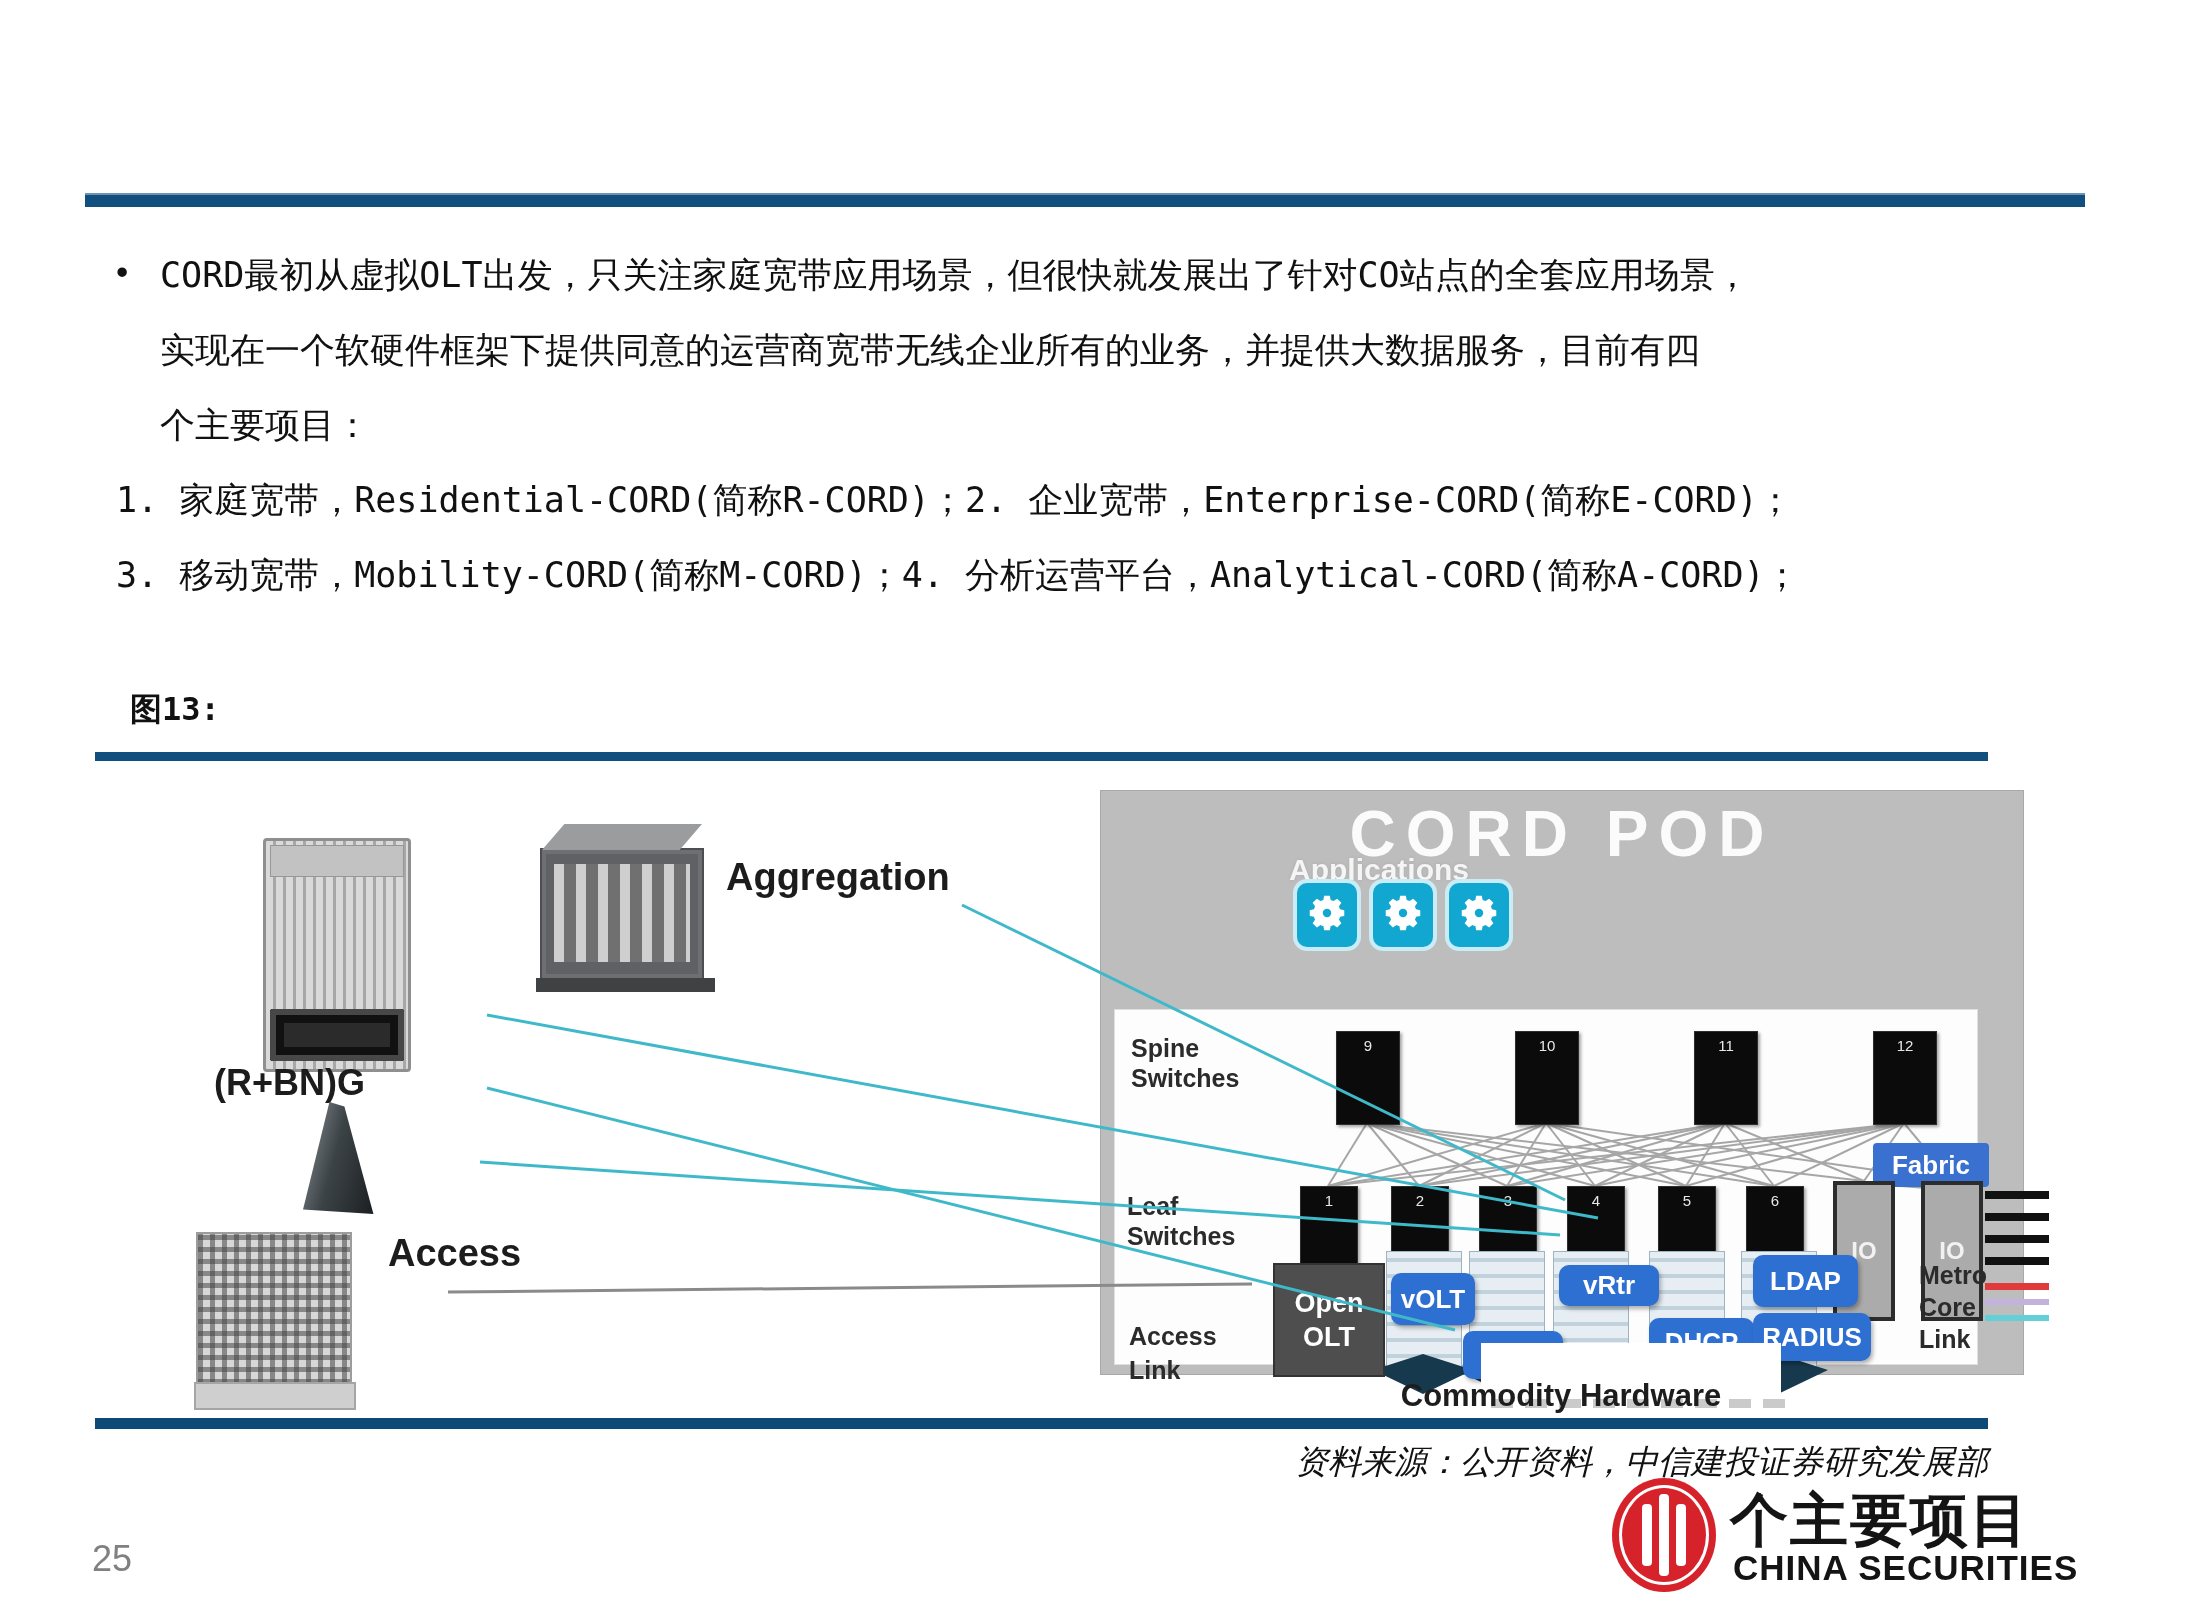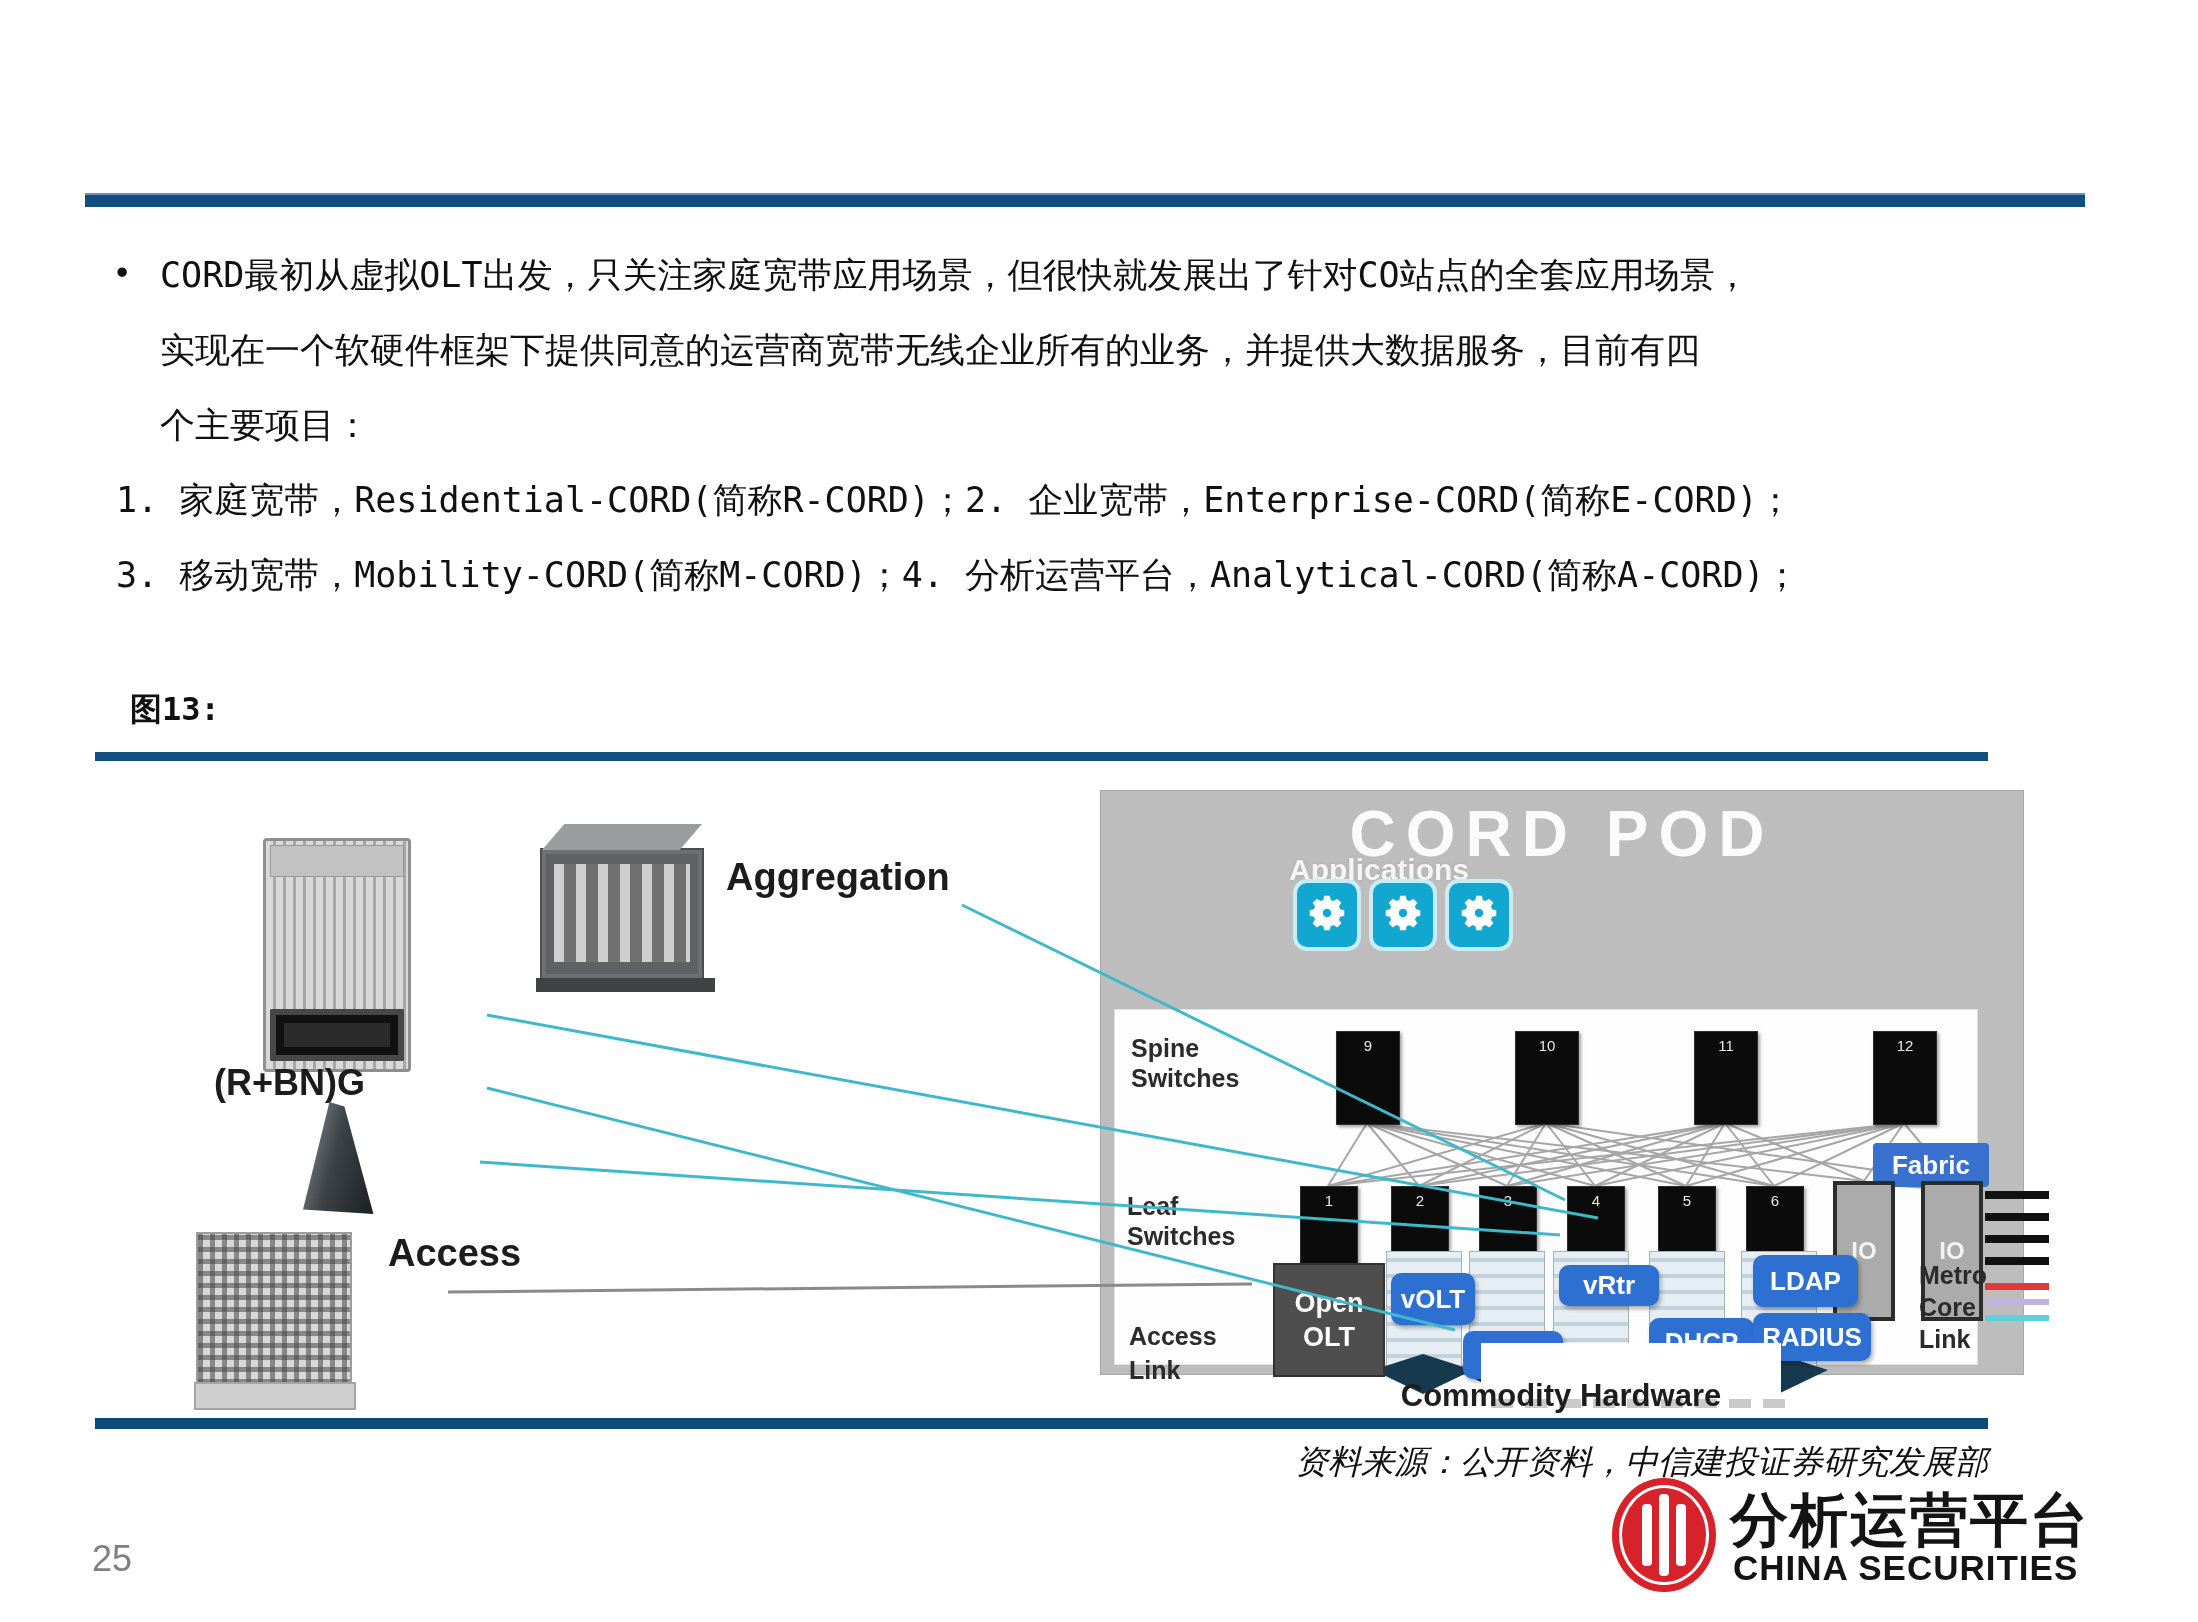--- a/index.html
+++ b/index.html
@@ -299,16 +299,16 @@
   <div class="fig-rule-bot"></div>
   <div class="source">资料来源：公开资料，中信建投证券研究发展部</div>
   <div class="page-num">25</div>
 
   <div class="logo">
     <div class="ring"></div>
     <div class="bar" style="left:30px;top:26px;height:62px;"></div>
     <div class="bar" style="left:47px;top:16px;height:82px;"></div>
     <div class="bar" style="left:64px;top:26px;height:62px;"></div>
   </div>
-  <div class="logo-cn">分析运营平台</div>
+  <div class="logo-cn">个主要项目</div>
   <div class="logo-en">CHINA SECURITIES</div>
 
 </div>
 
 </body></html>

